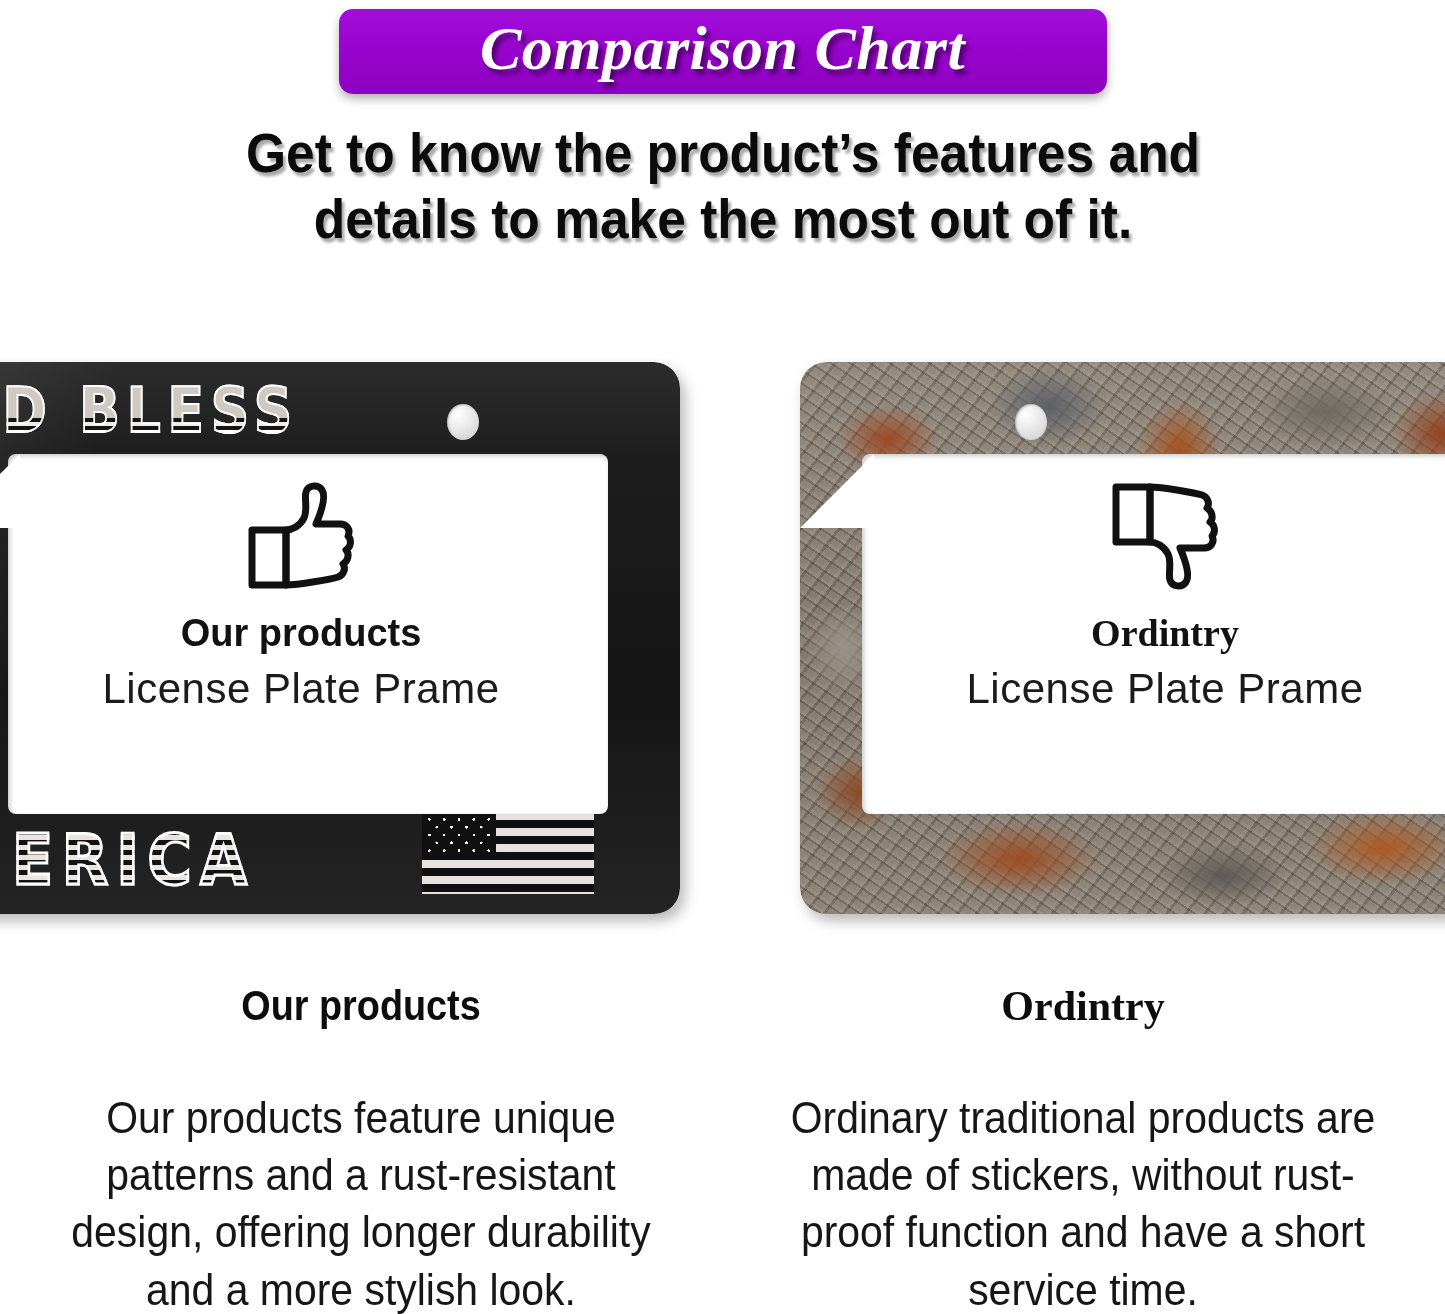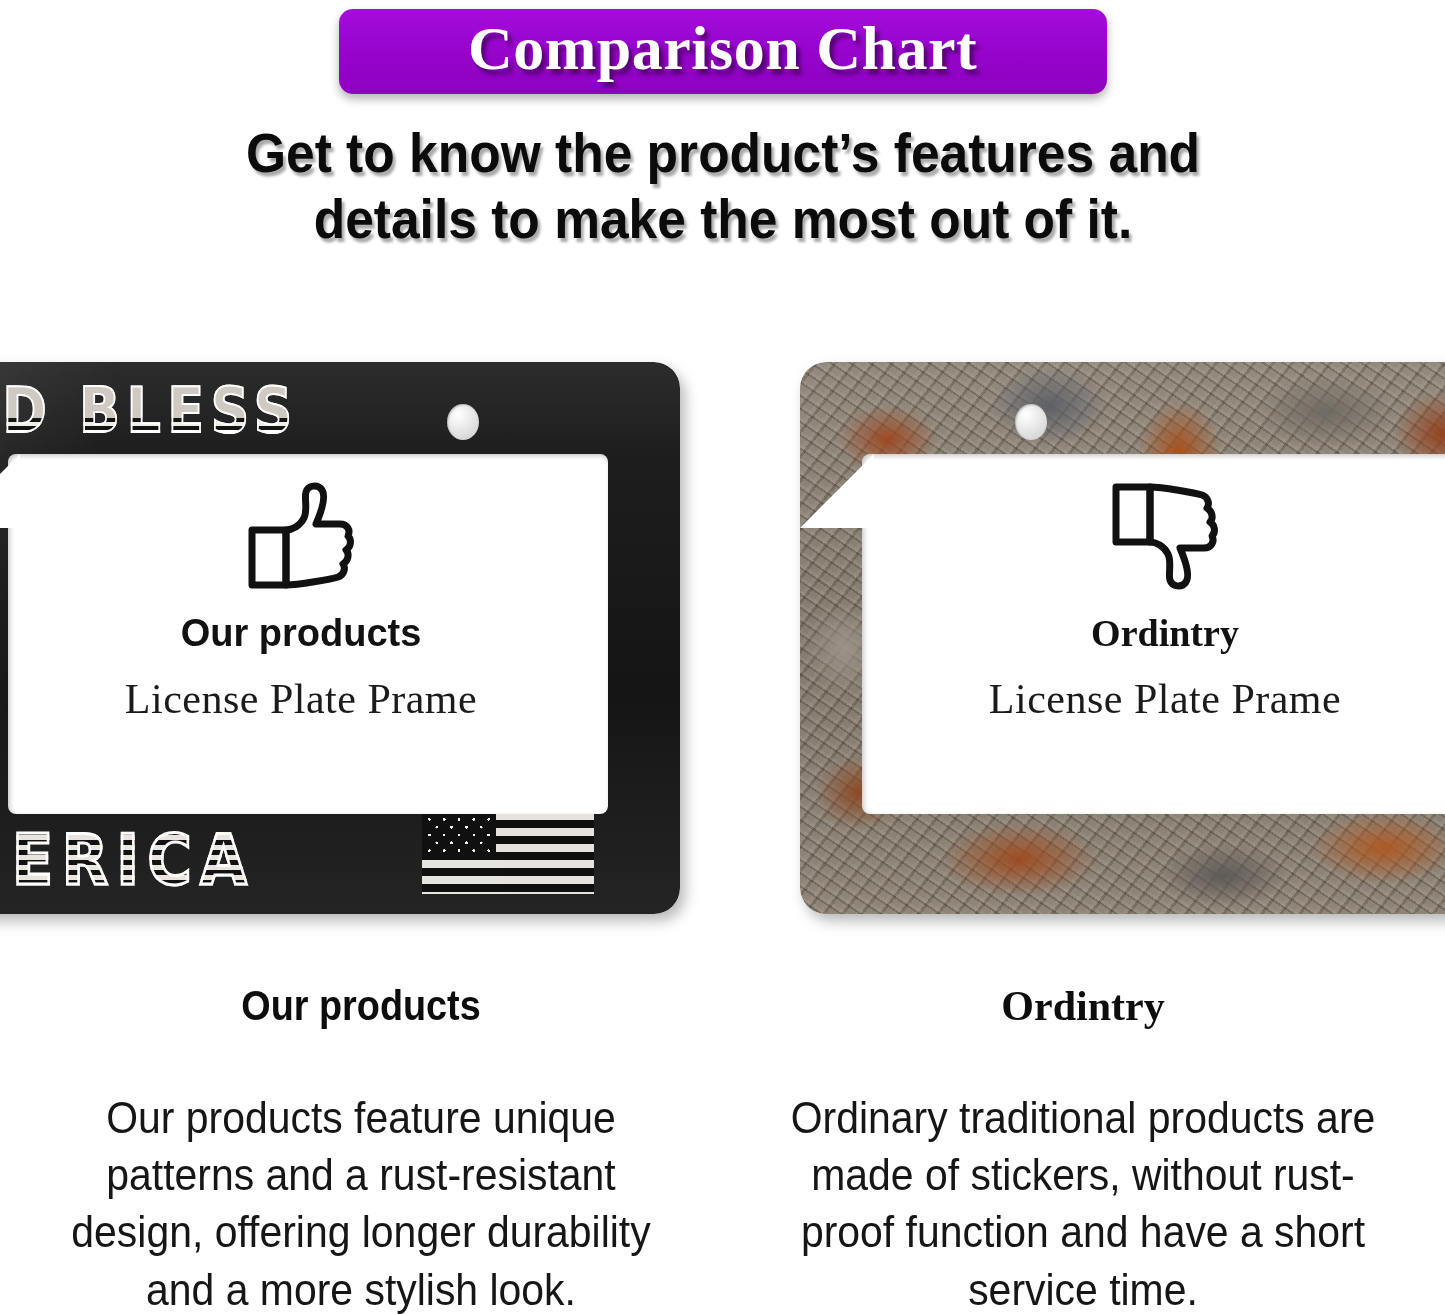--- a/index.html
+++ b/index.html
@@ -33,20 +33,21 @@
   }
   .title-text {
     font-family: "Liberation Serif", "DejaVu Serif", serif;
     font-weight: bold;
     font-size: 62px;
     line-height: 1.02;
     color: #ffffff;
     letter-spacing: 0.5px;
     text-shadow: 4px 5px 4px rgba(0,0,0,0.45);
     white-space: nowrap;
+    font-style: italic;
   }
 
   
   .subtitle {
     margin: 26px auto 0 auto;
     width: 1180px;
     text-align: center;
     font-family: "Liberation Sans Narrow", "Liberation Sans", sans-serif;
     font-weight: bold;
     font-size: 56px;
@@ -297,22 +298,22 @@
   }
   .panel-title.sans {
     font-family: "Liberation Sans", sans-serif;
     font-weight: bold;
   }
   .panel-title.serif {
     font-family: "Liberation Serif", "DejaVu Serif", serif;
     font-weight: bold;
   }
   .panel-sub {
-    margin-top: 26px;
-    font-family: Liberation Serif, serif;
+    margin-top: 16px;
+    font-family: Liberation Sans, sans-serif;
     font-weight: 300;
     font-size: 42px;
     line-height: 1;
     color: #1b1b1b;
     letter-spacing: 0.5px;
   }
 
   
   .bottom-row {
     position: absolute;

